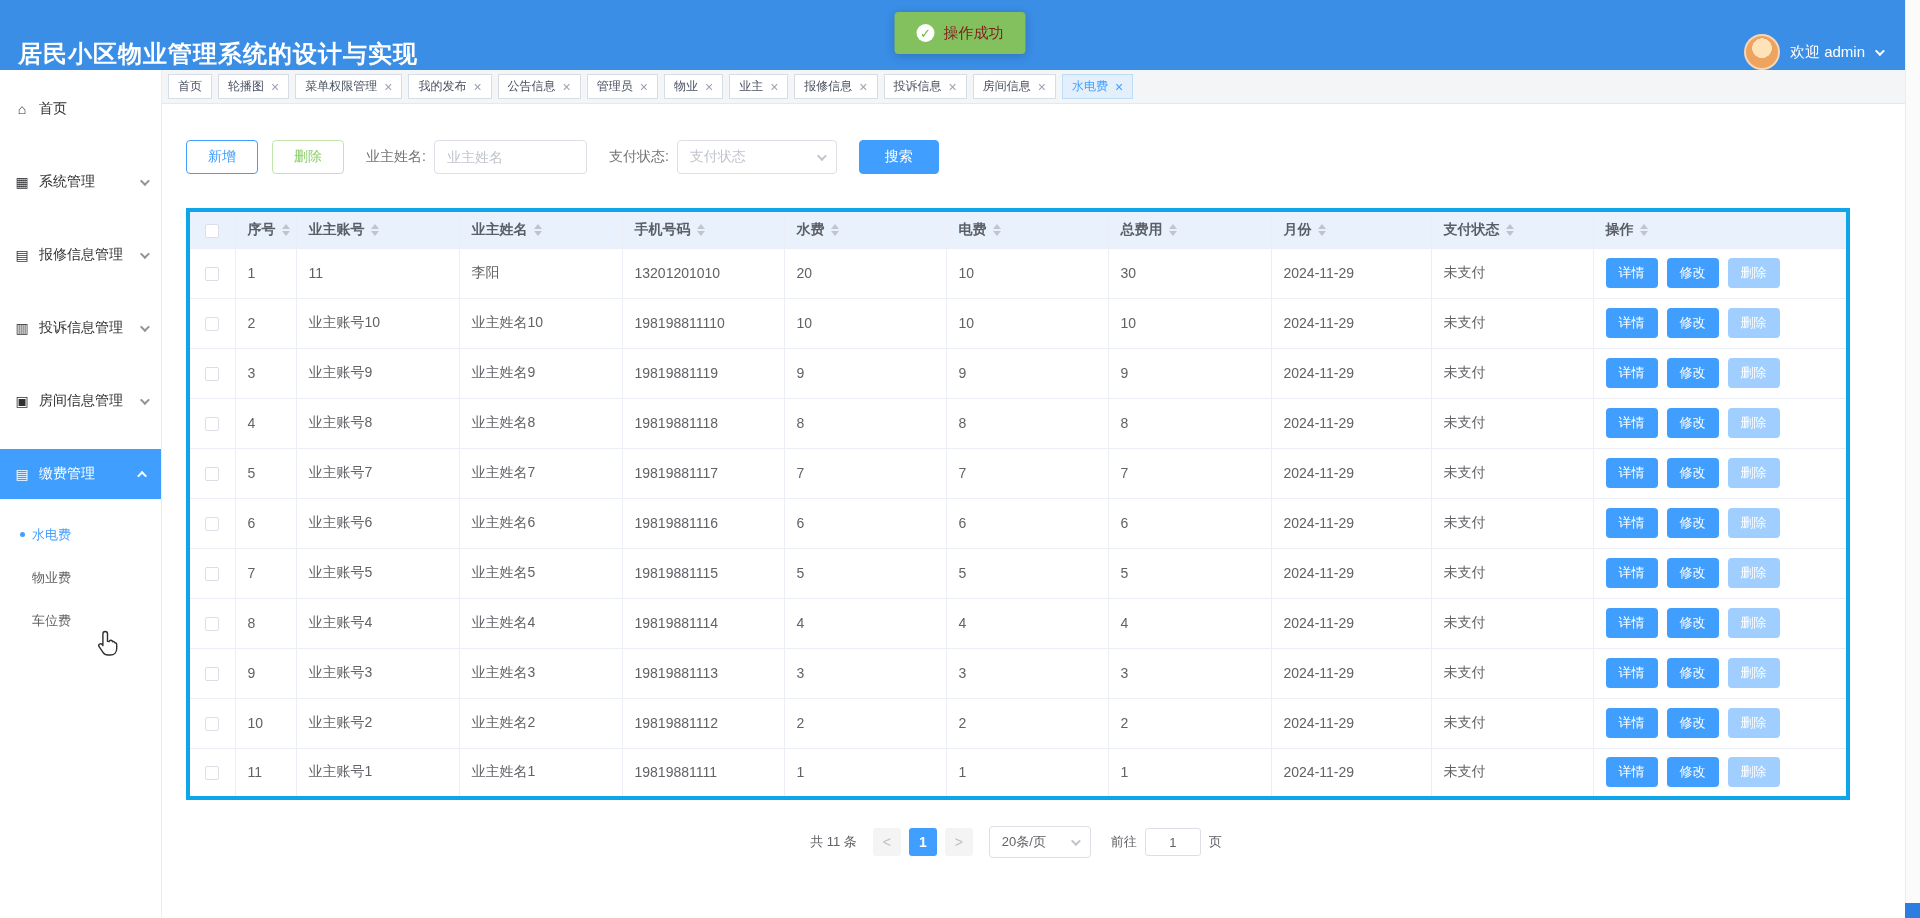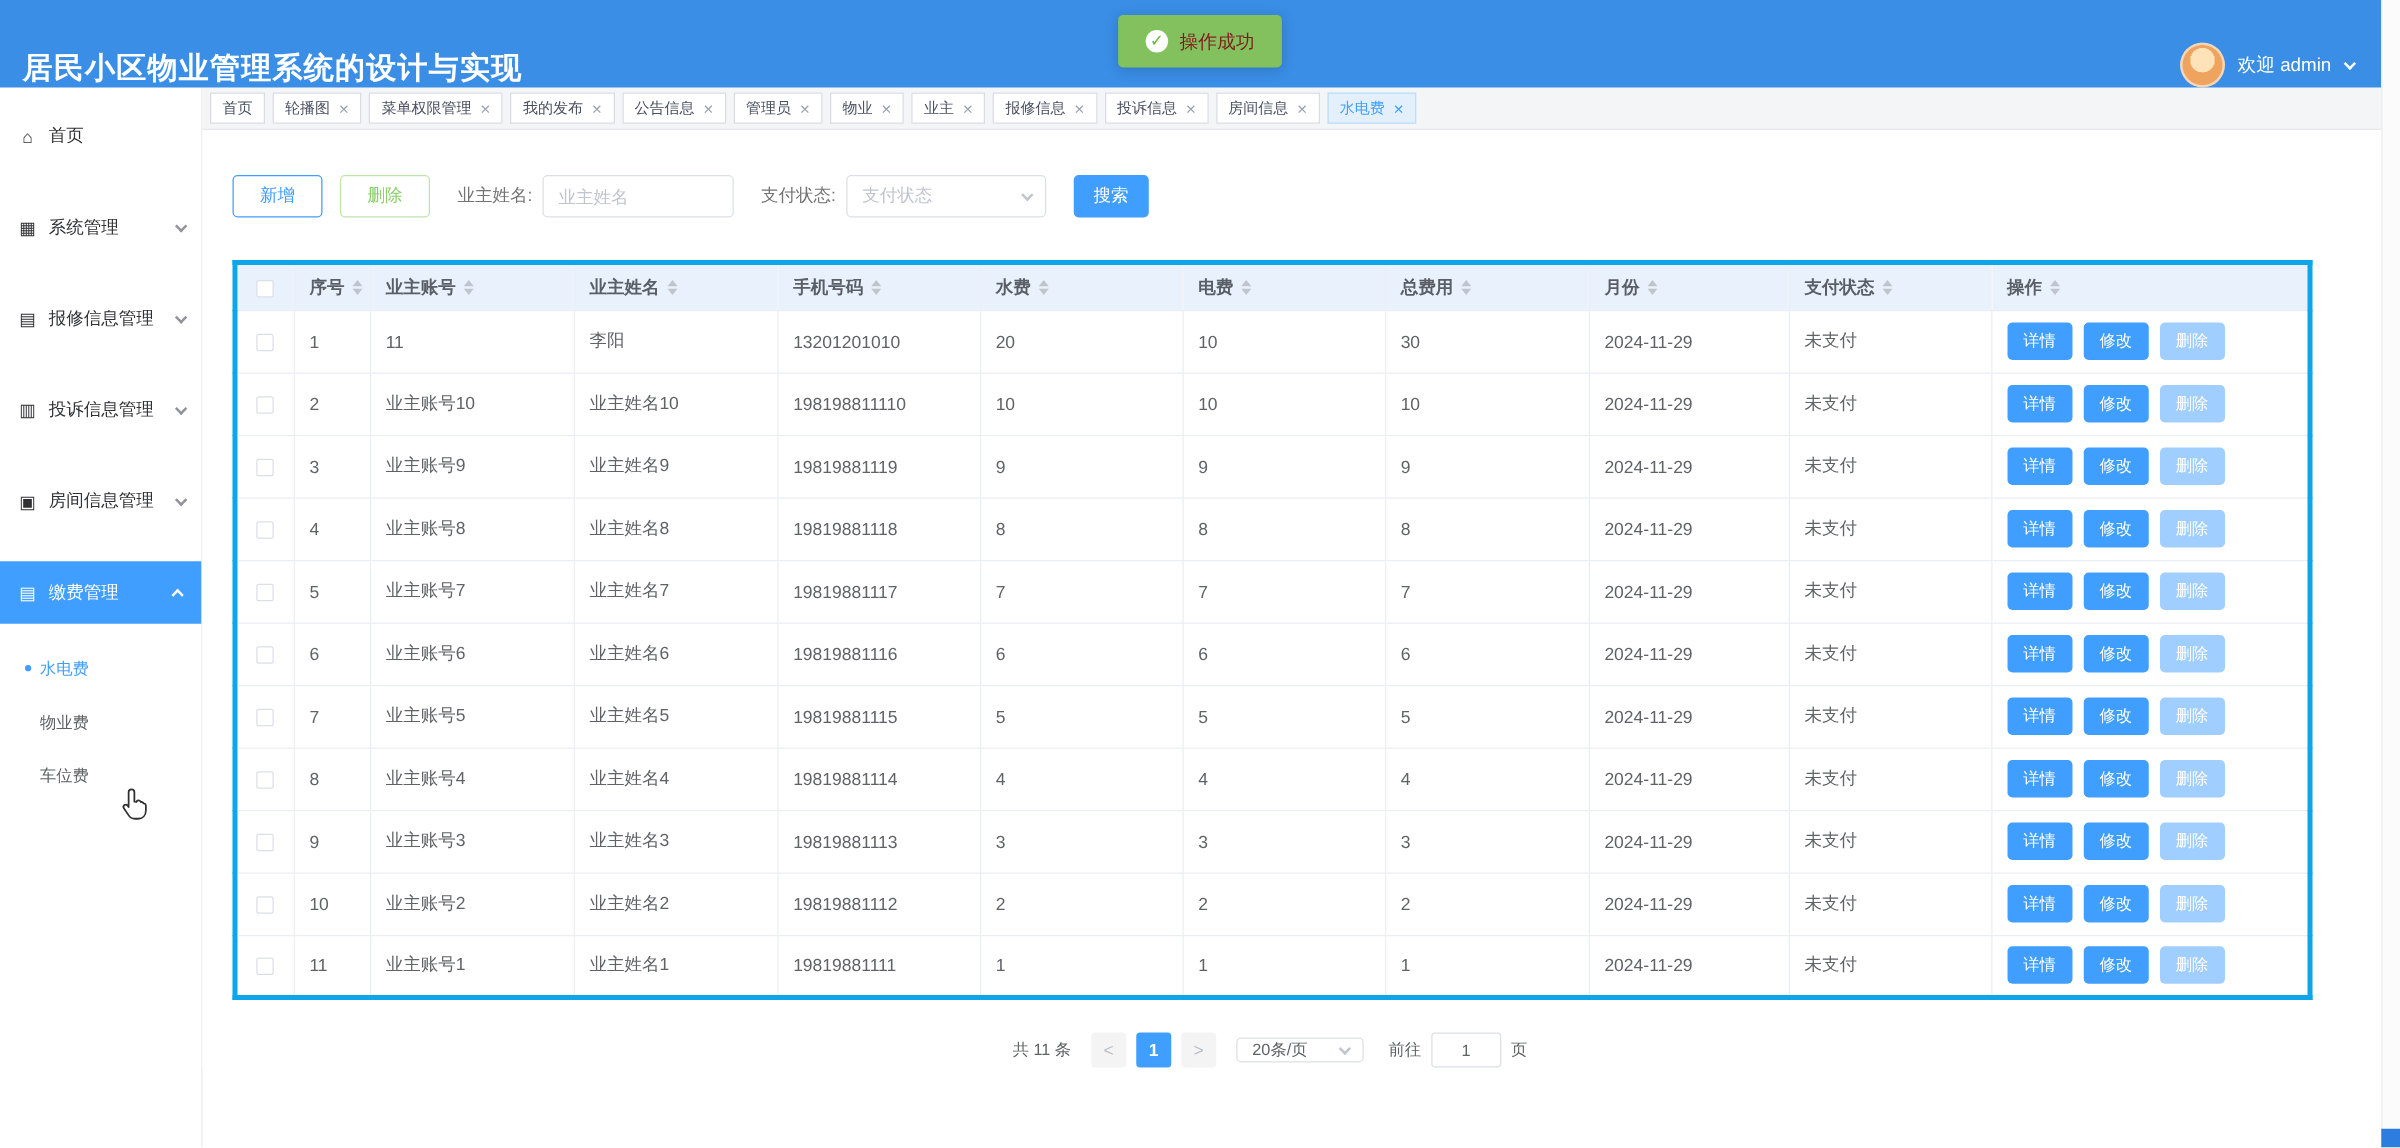--- a/index.html
+++ b/index.html
@@ -53,21 +53,21 @@
   .toolbar{display:flex;align-items:center;margin-bottom:34px}
   .btn{height:34px;border-radius:4px;font-size:14px;cursor:pointer;font-family:inherit}
   .btn-add{background:#fff;border:1px solid #409EFF;color:#409EFF;padding:0 21px}
   .btn-del{background:#fff;border:1px solid #bfe5ab;color:#8ace6b;padding:0 21px;margin-left:14px}
   .field-label{font-size:14px;color:#737373;margin-left:22px}
   .text-input{width:153px;height:34px;border:1px solid #dcdfe6;border-radius:4px;padding:0 12px;font-size:14px;margin-left:8px;color:#606266;font-family:inherit;outline:none}
   .text-input::placeholder{color:#c0c4cc}
   .select{width:160px;height:34px;border:1px solid #dcdfe6;border-radius:4px;background:#fff;display:flex;align-items:center;justify-content:space-between;padding:0 12px;margin-left:8px;cursor:pointer}
   .select .val{font-size:14px;color:#c0c4cc}
   .select .chev{color:#c0c4cc}
-  .btn-search{background:#409EFF;border:1px solid #409EFF;color:#fff;padding:0 15px;margin-left:22px}
+  .btn-search{background:#409EFF;border:1px solid #409EFF;color:#fff;padding:0 25px;margin-left:22px}
 
   
   .data-table{border-collapse:collapse;table-layout:fixed;width:1660px;border:4px solid #0ea5e9}
   .data-table th,.data-table td{border:1px solid #ebeef5;font-size:14px;color:#606266;padding:0 12px;text-align:left;overflow:hidden;white-space:nowrap}
   .data-table thead th{background:#e9f2fc;height:38px;font-weight:bold;color:#5a5e66}
   .data-table tbody td{height:50px;background:#fff}
   .col-check{text-align:center !important;padding:0 !important}
   .checkbox{display:inline-block;width:14px;height:14px;border:1px solid #dcdfe6;border-radius:2px;background:#fff;vertical-align:middle;cursor:pointer}
   .cell-link{}
   .sort-caret{display:inline-flex;flex-direction:column;margin-left:6px;vertical-align:middle}
@@ -75,21 +75,21 @@
   .sort-caret .up{border-bottom:5px solid #c0c4cc;margin-bottom:2px}
   .sort-caret .down{border-top:5px solid #c0c4cc}
   .mini-btn{height:30px;padding:0 13px;border:none;border-radius:4px;background:#409EFF;color:#fff;font-size:13px;margin-right:9px;cursor:pointer;font-family:inherit}
   .mini-btn.disabled{background:#a0cfff;cursor:not-allowed}
 
   
   .pagination{width:1660px;display:flex;align-items:center;justify-content:center;margin-top:26px;gap:8px}
   .pg-total{font-size:13px;color:#606266;margin-right:8px}
   .pg-btn{min-width:28px;height:28px;border:none;border-radius:3px;background:#f4f4f5;color:#b9bec7;font-size:14px;cursor:pointer;font-family:inherit}
   .pg-btn.num{background:#409EFF;color:#fff;font-weight:bold}
-  .pg-select{width:102px;height:20px;margin-left:8px}
+  .pg-select{width:102px;height:32px;margin-left:8px}
   .pg-select .val{font-size:13px;color:#606266}
   .pg-goto-label{font-size:13px;color:#606266;margin-left:12px}
   .pg-input{width:56px;height:28px;border:1px solid #dcdfe6;border-radius:3px;text-align:center;font-size:13px;color:#606266;font-family:inherit;outline:none}
   .pg-suffix{font-size:13px;color:#606266}
 
   
   .right-strip{position:absolute;top:0;right:0;width:15px;height:100%;background:#fbfbfb;border-left:1px solid #ededed;z-index:40}
   .corner-square{position:absolute;right:0;bottom:0;width:15px;height:15px;background:#2d7ce0;z-index:41}
   .cursor{position:absolute;left:96px;top:630px;z-index:60;pointer-events:none}
 </style>

